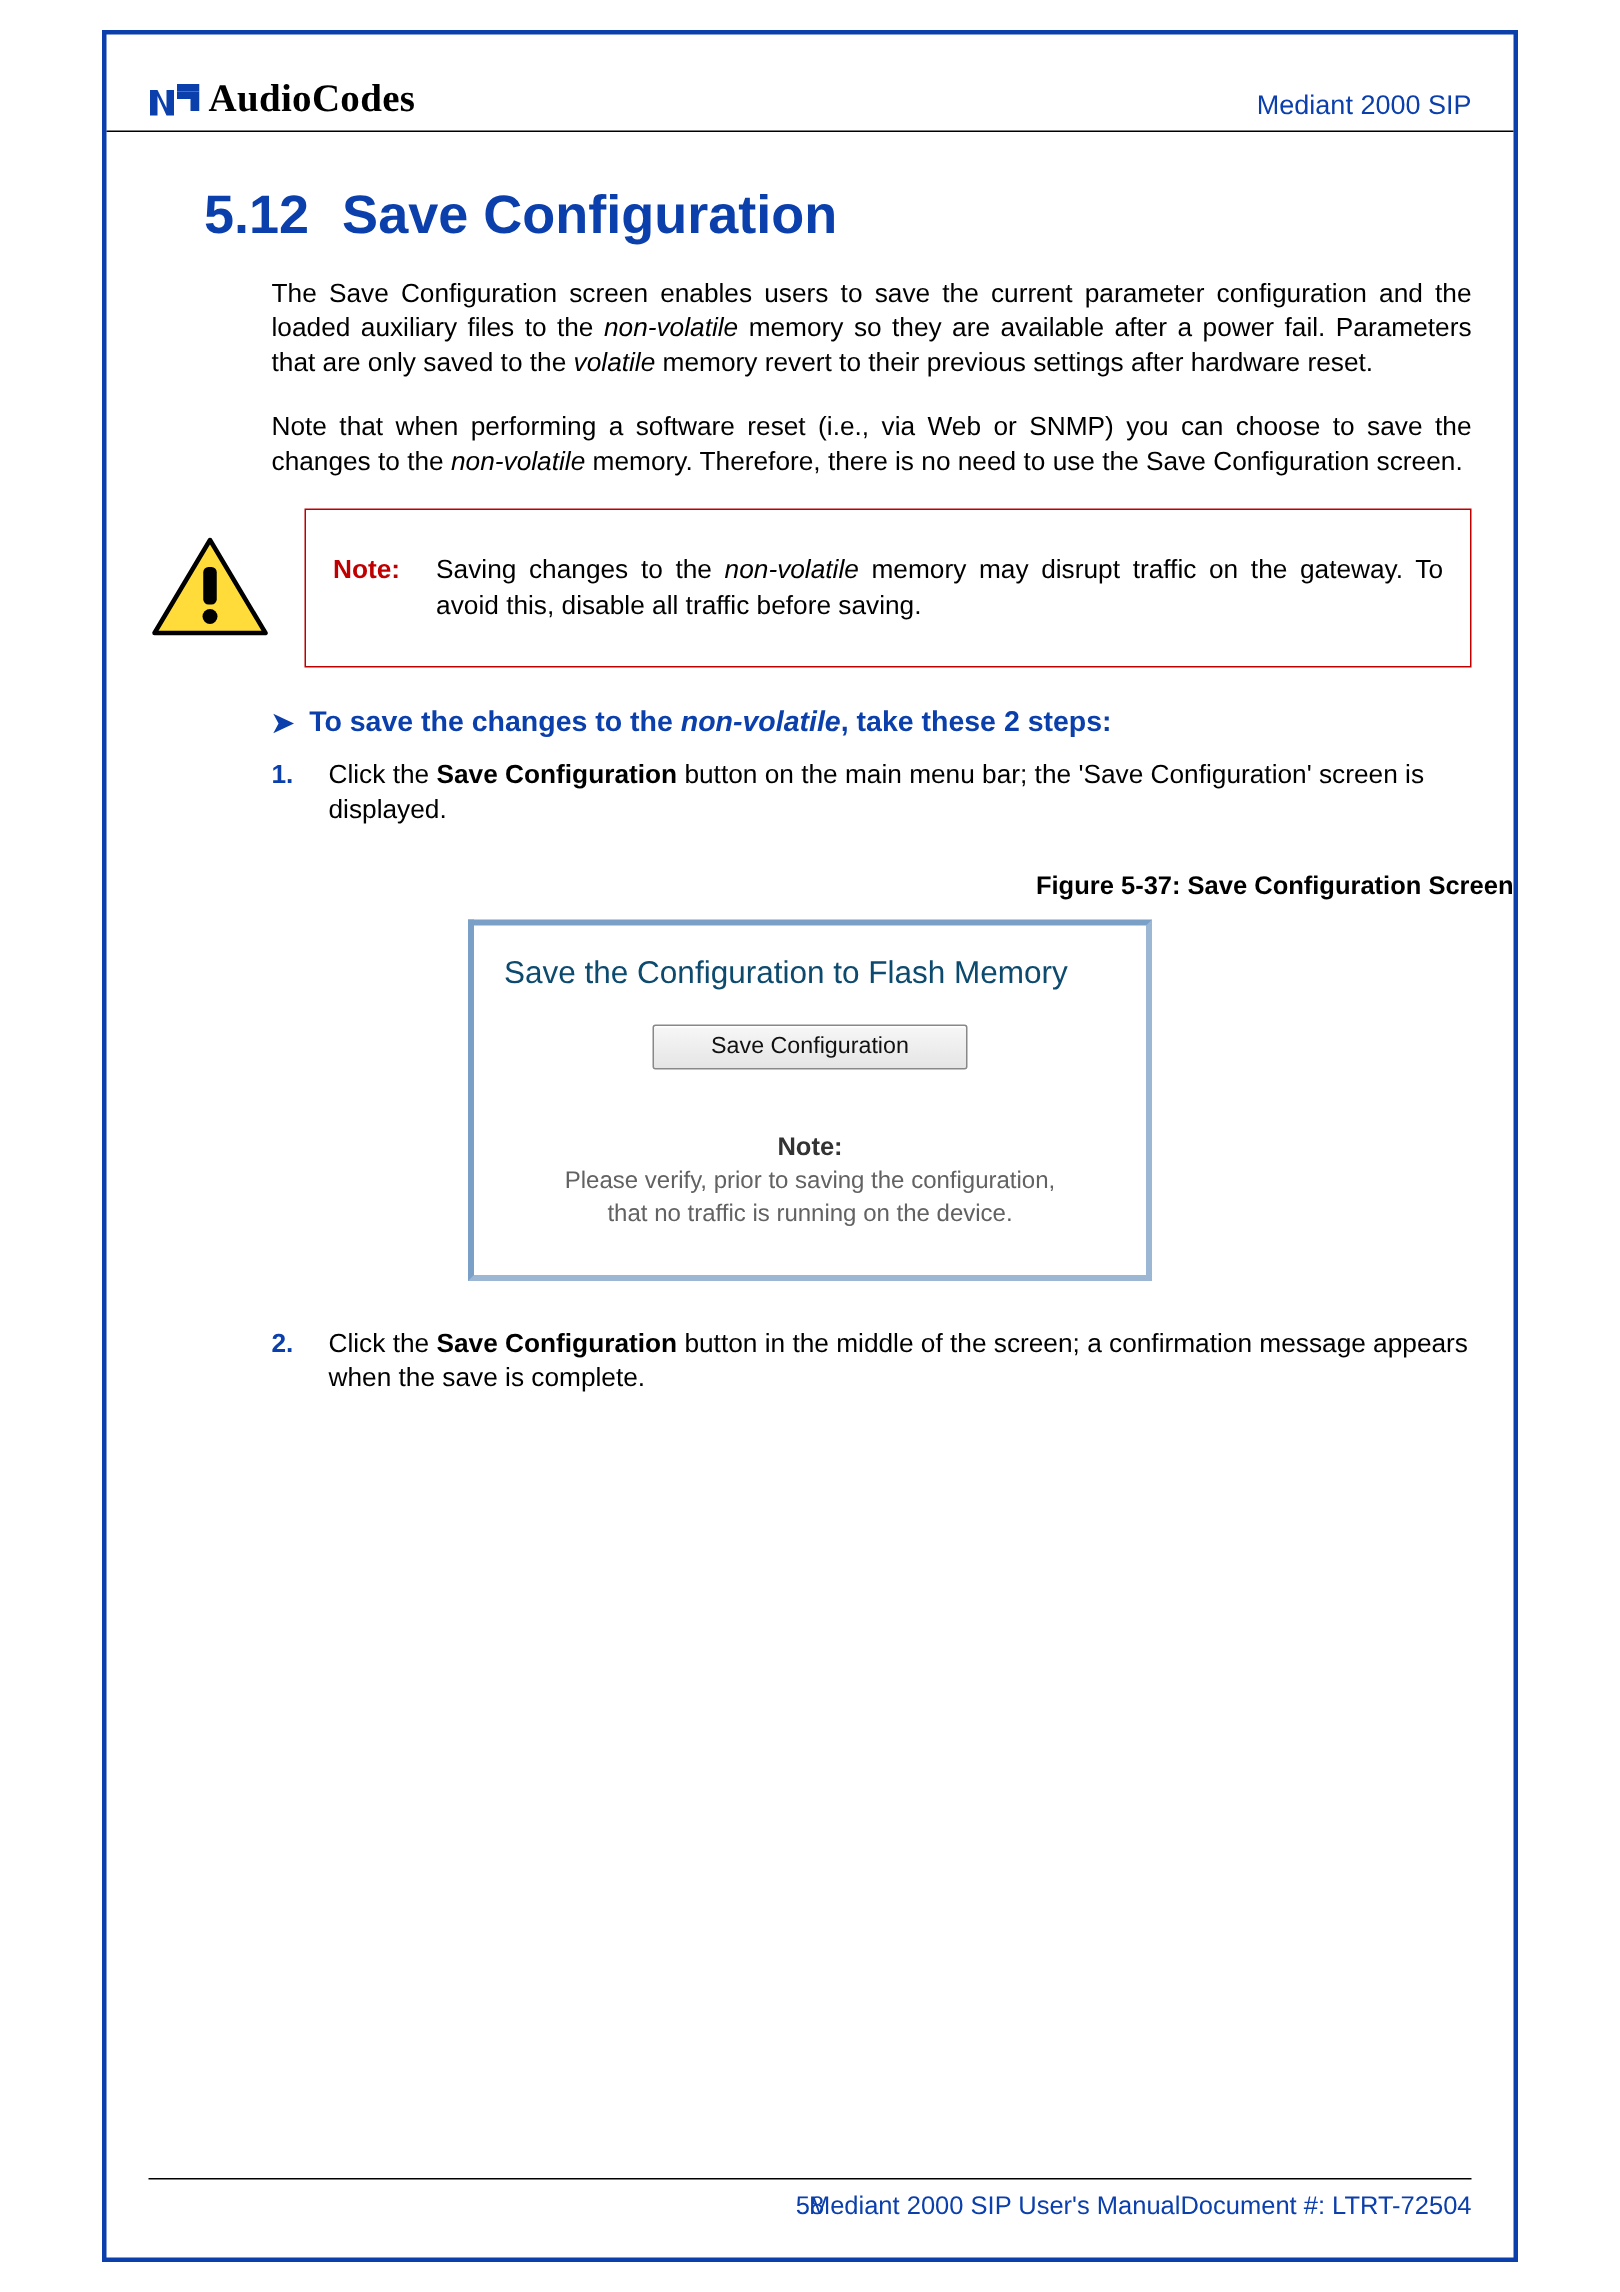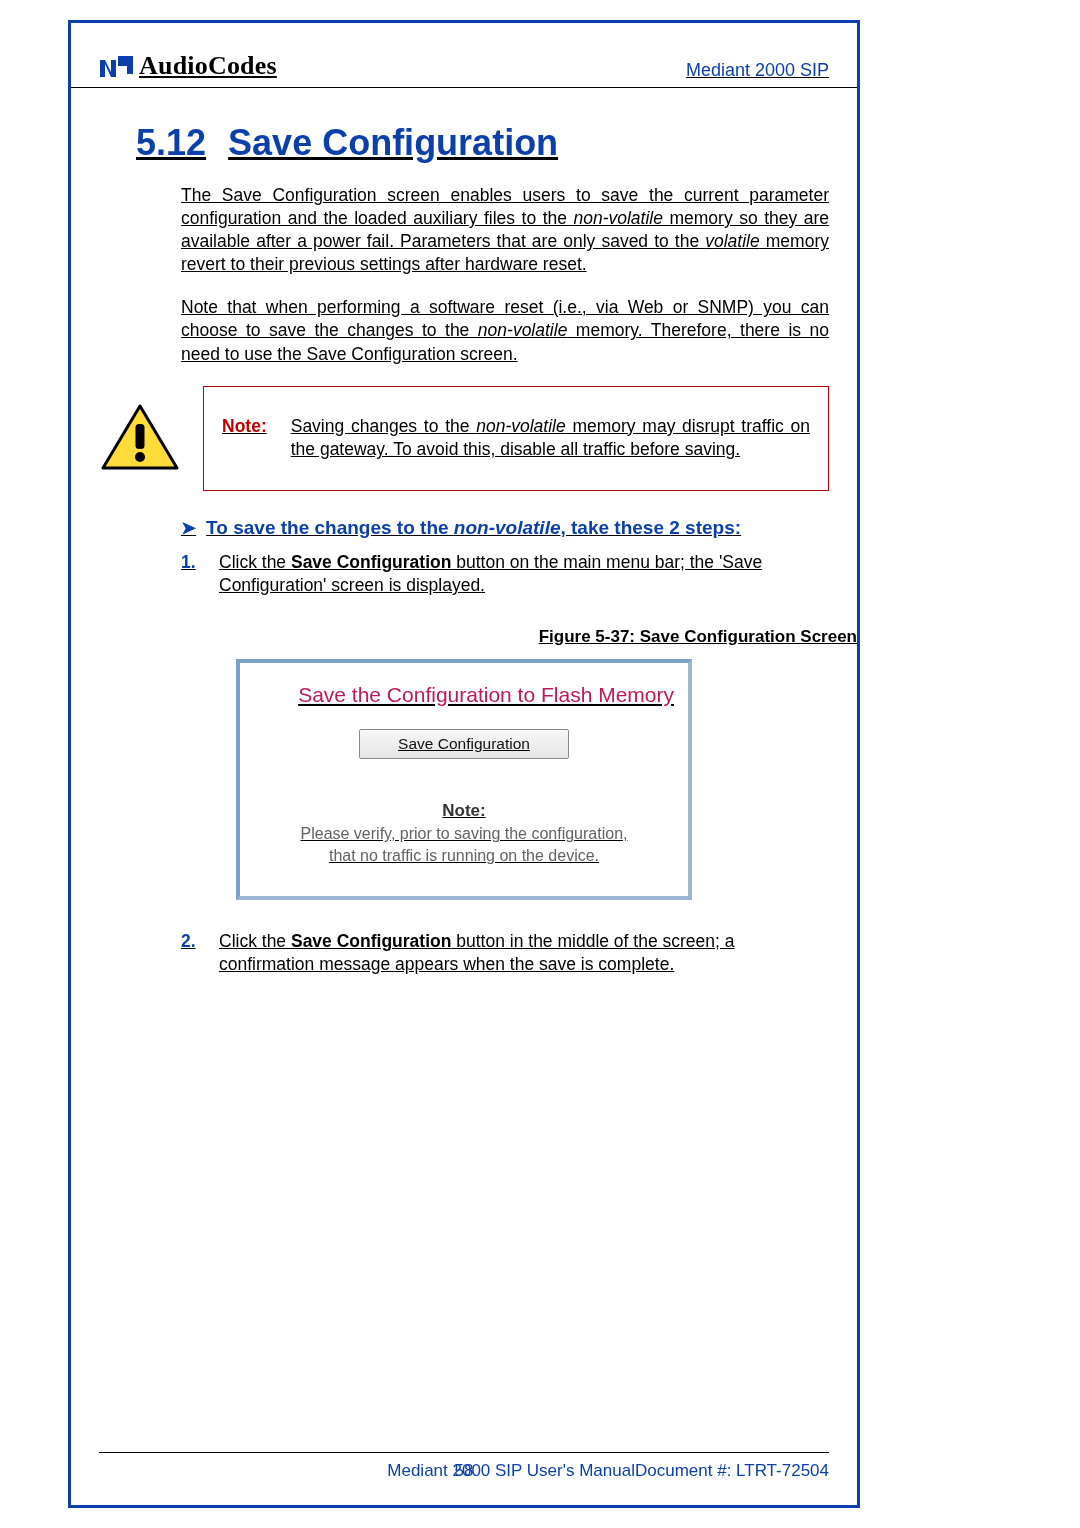--- a/index.html
+++ b/index.html
@@ -7,25 +7,24 @@
       font-family: Arial, Helvetica, sans-serif;
       background: #fff;
       width: 1080px;
       height: 1528px;
       position: relative;
     }
     .page {
       position: absolute;
       left: 68px;
       top: 20px;
-      width: 792px;
+      width: 944px;
       height: 1488px;
       border: 3px solid #0b3fab;
       background: #fff;
-      text-decoration: underline;
     }
     .header {
       display: flex;
       justify-content: space-between;
       align-items: flex-end;
       padding: 28px 28px 6px 28px;
       border-bottom: 1px solid #000;
       margin: 0 0 0 0;
     }
     .logo-wrap {
@@ -116,24 +115,24 @@
     .screenshot {
       width: 456px;
       border: 4px solid #7aa0c8;
       border-bottom-color: #9bb7d3;
       border-right-color: #9bb7d3;
       padding: 20px 14px 30px 14px;
       font-family: Tahoma, Arial, sans-serif;
       background: #fff;
     }
     .screenshot-title {
-      color: #be185d;
+      color: #0c4a6e;
       font-size: 21px;
       margin-bottom: 22px;
-      text-align: right;
+      text-align: left;
       padding-left: 6px;
     }
     .screenshot-button {
       display: block;
       margin: 0 auto 42px auto;
       width: 210px;
       height: 30px;
       background: linear-gradient(#f7f7f7,#e5e5e5);
       border: 1px solid #888;
       border-radius: 2px;

